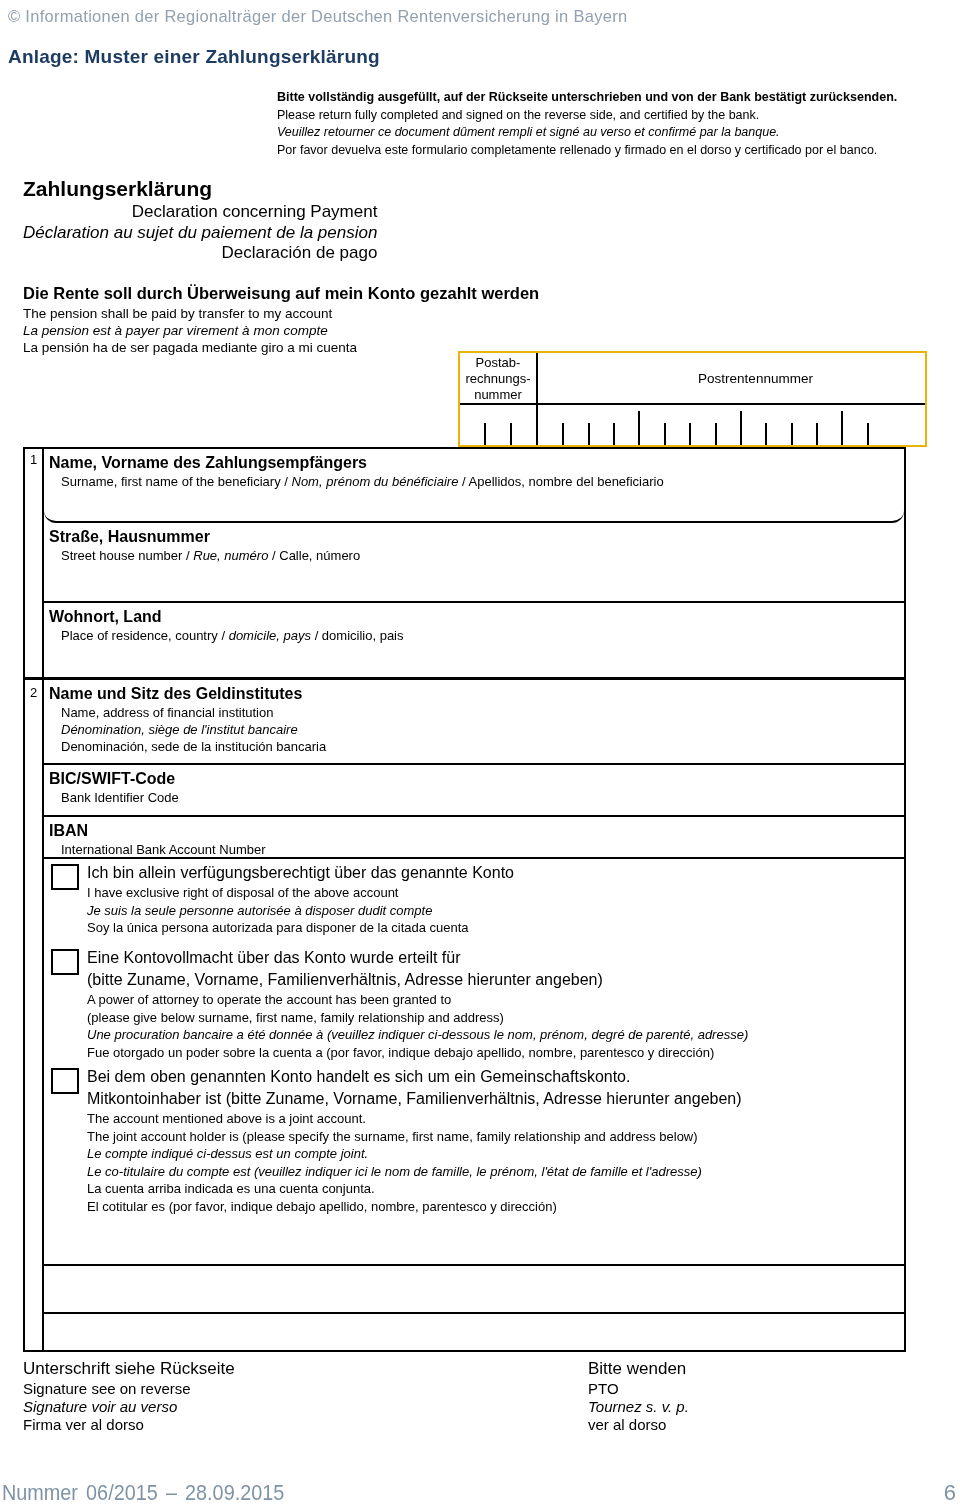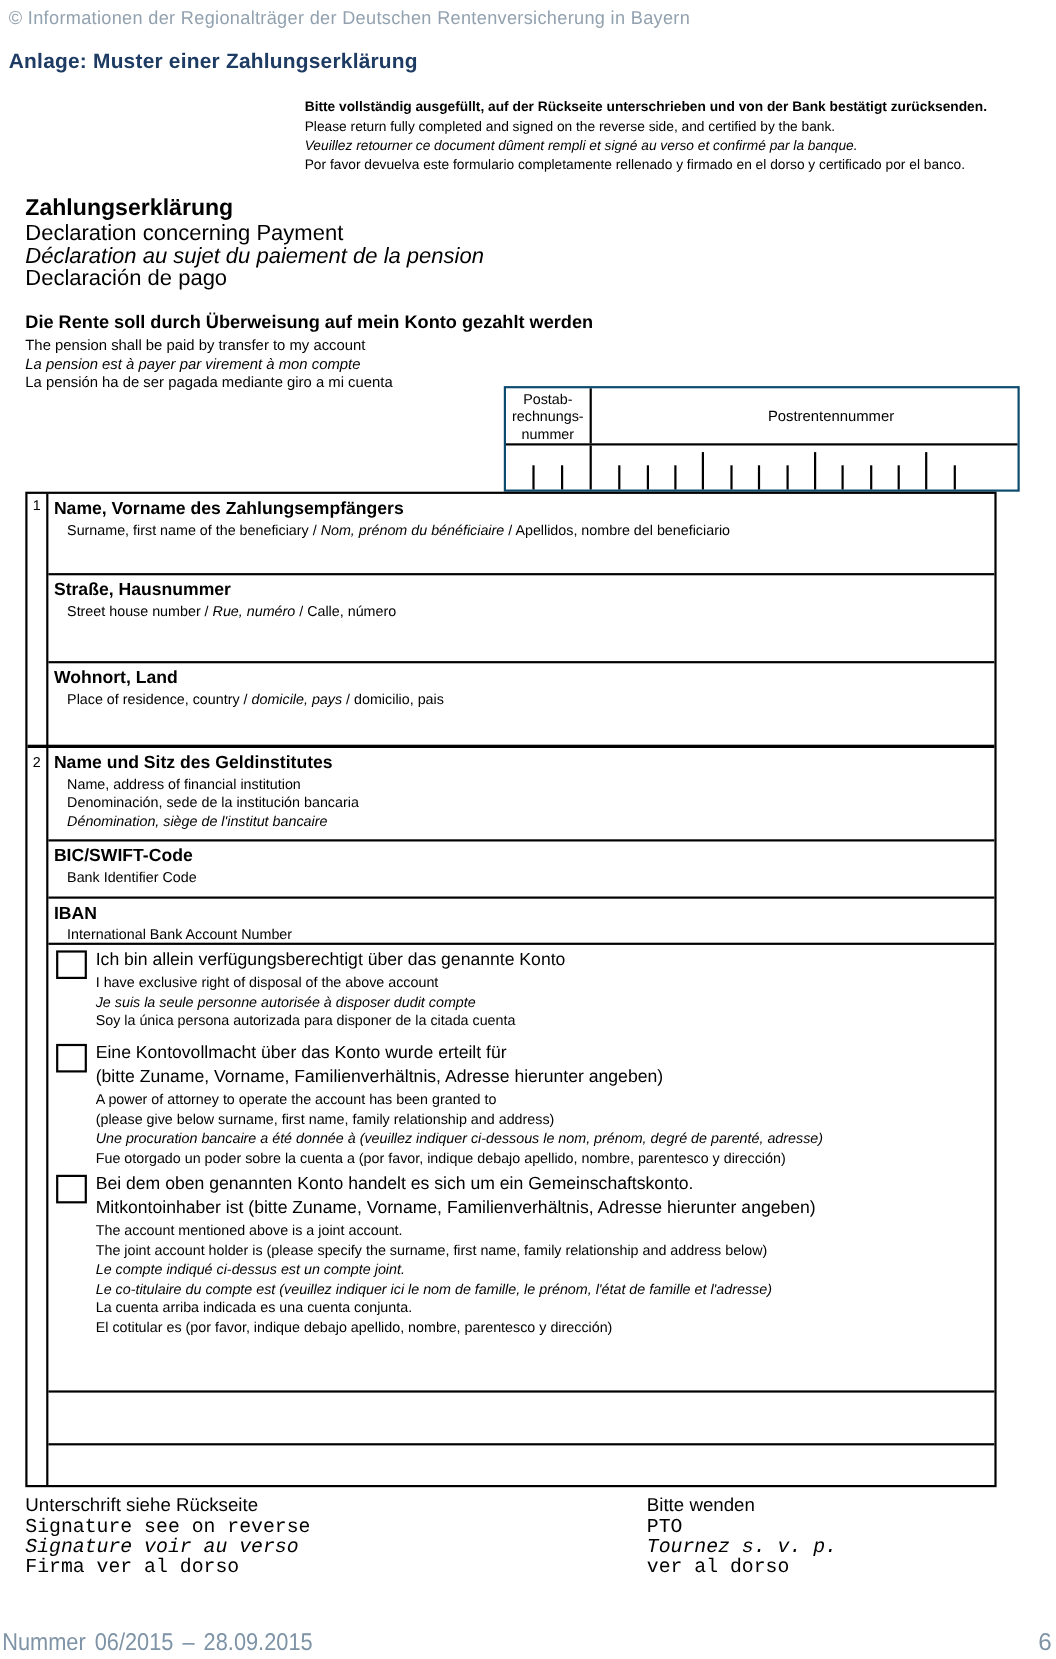--- a/index.html
+++ b/index.html
@@ -28,31 +28,31 @@
   .footer-page {
     position:absolute; right:4px; top:1480px; font-size:22px; color:var(--footer_muted);
   }
 
   
   .intro { position:absolute; left:277px; top:89px; font-size:12.5px; line-height:17.5px; }
 
   
   .heading { position:absolute; left:23px; top:176px; }
   .heading .h-de { font-size:21px; font-weight:bold; line-height:26px; }
-  .heading .h-sub { font-size:20px; line-height:20.5px; }
+  .heading .h-sub { font-size:17px; line-height:20.5px;text-align:right; }
 
   
   .payment { position:absolute; left:23px; top:283px; }
   .payment .p-de { font-size:16.5px; font-weight:bold; line-height:21px; margin-bottom:1px; }
   .payment .p-sub { font-size:13.5px; line-height:17px; }
 
   
   .numtable {
     position:absolute; left:458px; top:351px; width:469px; height:96px;
-    border:2px solid #0c4a6e;
+    border:2px solid #eab308;
   }
   .numtable .hdr { display:flex; height:52px; border-bottom:2px solid #000; }
   .numtable .c1 { width:78px; border-right:2px solid #000; text-align:center;
                   font-size:13px; line-height:16px; padding-top:2px; }
   .numtable .c2 { flex:1; display:flex; align-items:center; justify-content:center;
                   font-size:13.5px;padding-left:48px; }
   .numtable .digits-row { display:flex; height:40px; }
   .numtable .d1 { width:78px; border-right:2px solid #000; position:relative; }
   .numtable .d2 { flex:1; position:relative; }
   .tick { position:absolute; bottom:0; width:2px; height:22px; background:#000; }
@@ -66,38 +66,38 @@
   .numcol {
     position:absolute; left:0; top:0; bottom:0; width:19px; border-right:2px solid #000;
   }
   .numcol .secnum { position:absolute; left:0; width:17px; text-align:center; font-size:13px; }
   .rows { position:absolute; left:19px; top:0; right:0; bottom:0; }
   .sdiv { position:absolute; left:0; right:0; top:228px; height:3px; background:#000; }
   .row { padding:3px 6px 0 5px; }
   .bb2 { border-bottom:2px solid #000; }
   .lbl { font-size:16px; font-weight:bold; line-height:21px; }
   .sub { font-size:13px; line-height:17px;margin-left:12px; }
-  .r1 { height:74px; } .r2 { height:80px; } .r3 { height:77px; }
+  .r1 { height:74px;border-radius:12px; } .r2 { height:80px; } .r3 { height:77px; }
   .r4 { height:85px; } .r5 { height:52px; } .r6 { height:42px; }
   .r7 { height:407px; position:relative; padding:16px; }
   .r8 { height:48px; } .r9 { height:47px; }
 
   
   .cbrow { position:absolute; left:0; display:flex; align-items:flex-start; }
   .cbox { width:28px; height:26px; border:2px solid #000; margin-left:7px; margin-top:2px;
           flex:0 0 auto; background:#fff; }
   .cbtext { margin-left:8px; }
   .cb-de { font-size:16px; line-height:22px; }
   .cb-sub { font-size:13px; line-height:17.5px; }
 
   
   .sig { position:absolute; left:23px; top:1358px; }
   .turn { position:absolute; left:588px; top:1358px; }
   .big-line { font-size:17px; line-height:22px; }
-  .sm-line { font-size:18px; line-height:18px;font-family:Liberation Mono, monospace; }
+  .sm-line { font-size:15px; line-height:18px; }
 </style>
 </head>
 <body>
 
 <div class="page">
 
   <div class="copyright nowrap">© Informationen der Regionalträger der Deutschen Rentenversicherung in Bayern</div>
   <div class="doc-title nowrap">Anlage: Muster einer Zahlungserklärung</div>
 
   <div class="intro">
@@ -175,22 +175,22 @@
       </div>
 
       <div class="row r3">
         <div class="lbl nowrap">Wohnort, Land</div>
         <div class="sub nowrap"><span>Place of residence, country / </span><span class="i">domicile, pays</span><span> / domicilio, pais</span></div>
       </div>
 
       <div class="row r4 bb2">
         <div class="lbl nowrap">Name und Sitz des Geldinstitutes</div>
         <div class="sub nowrap">Name, address of financial institution</div>
+        <div class="sub i nowrap">Dénomination, siège de l'institut bancaire</div>
         <div class="sub nowrap">Denominación, sede de la institución bancaria</div>
-        <div class="sub i nowrap">Dénomination, siège de l'institut bancaire</div>
       </div>
 
       <div class="row r5 bb2">
         <div class="lbl nowrap">BIC/SWIFT-Code</div>
         <div class="sub nowrap">Bank Identifier Code</div>
       </div>
 
       <div class="row r6 bb2">
         <div class="lbl nowrap">IBAN</div>
         <div class="sub nowrap">International Bank Account Number</div>

